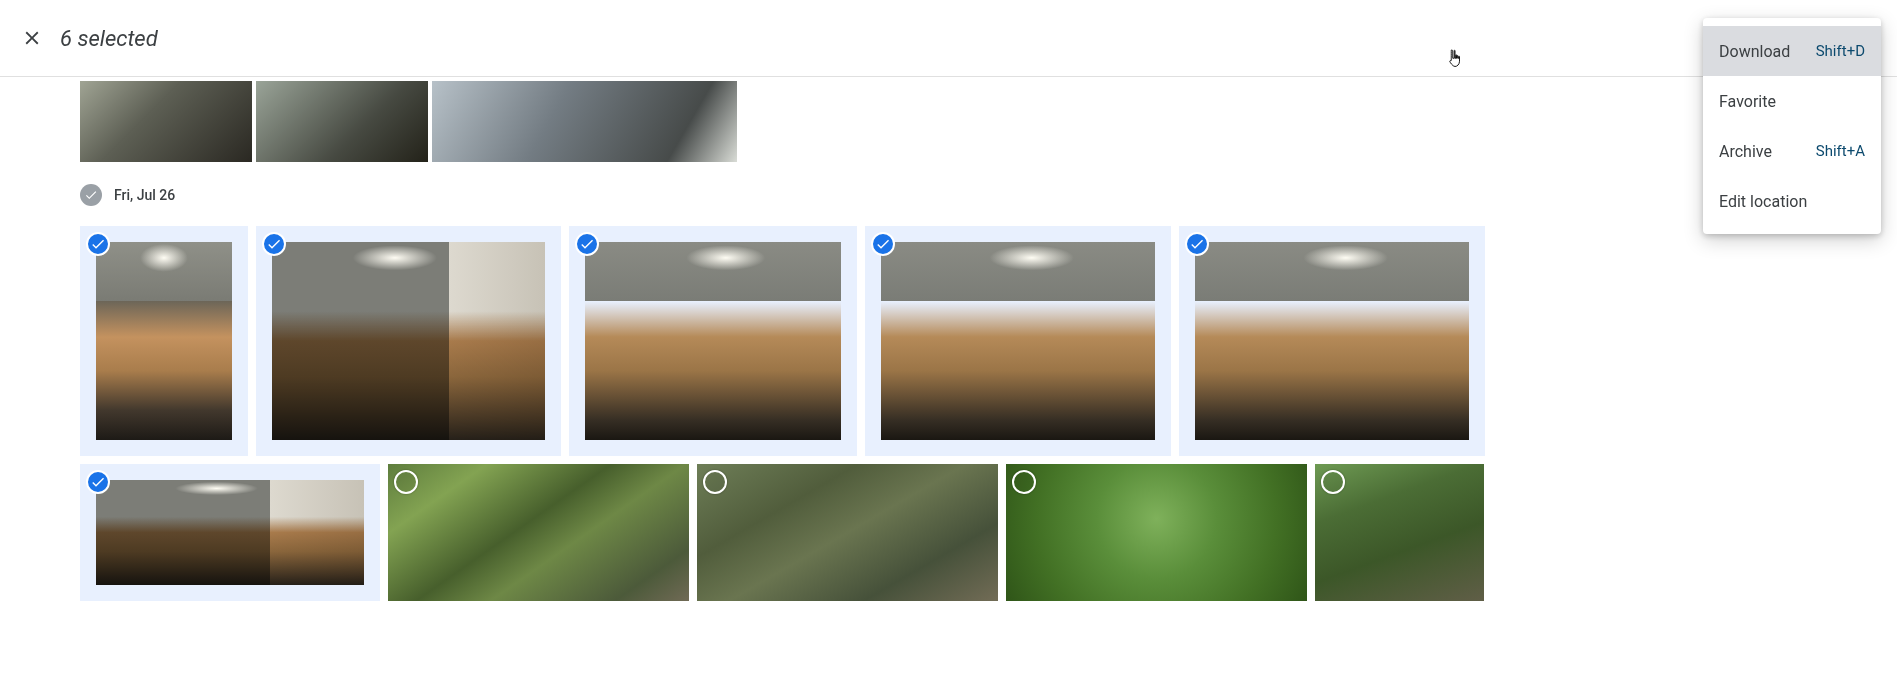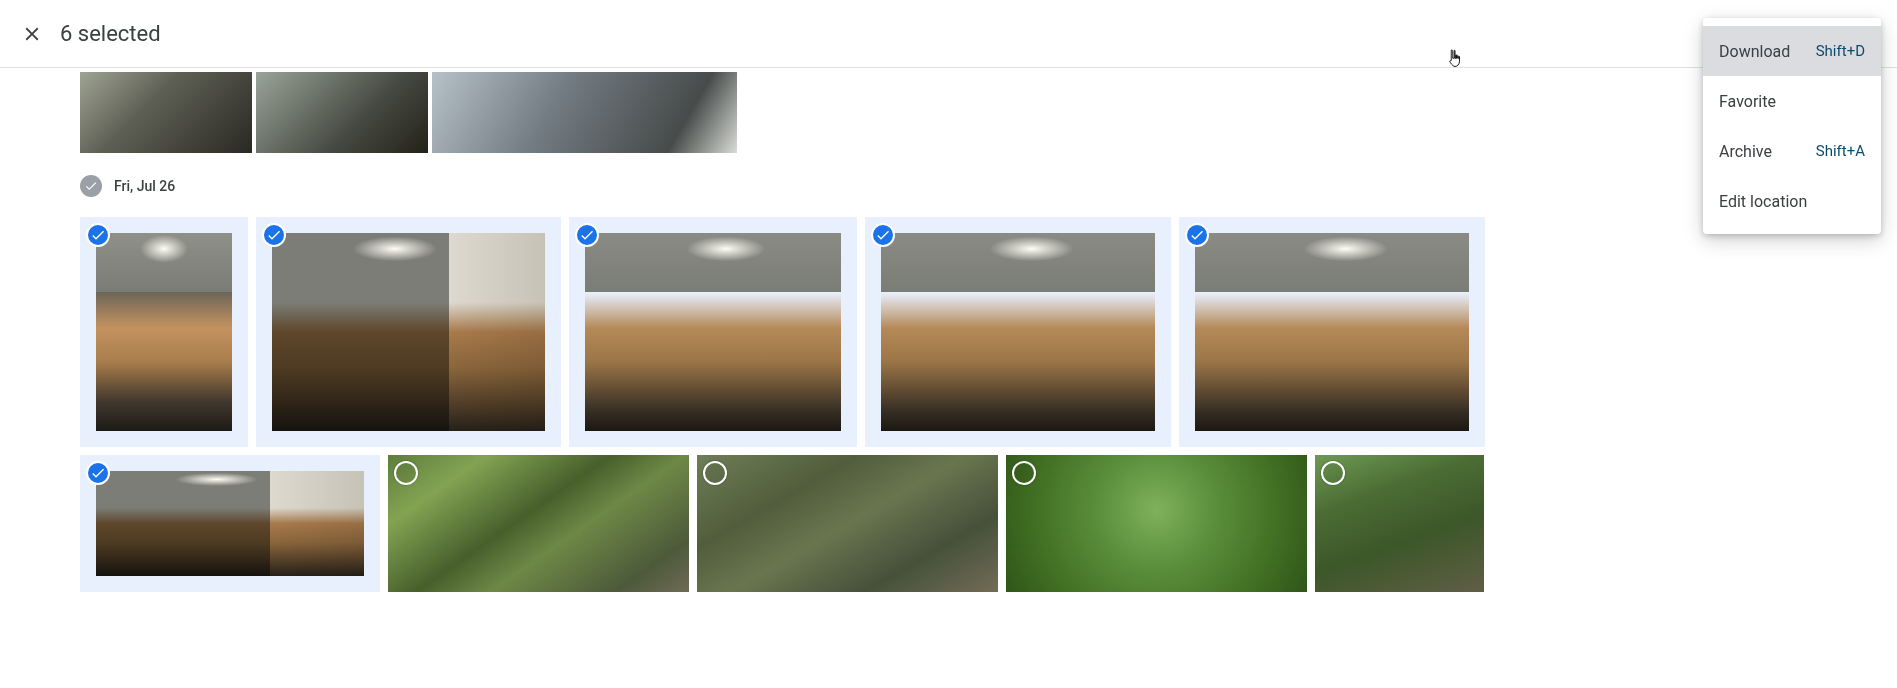--- a/index.html
+++ b/index.html
@@ -2,28 +2,29 @@
 <html><head>
   <meta charset="utf-8">
   <style>
     * { margin: 0; padding: 0; box-sizing: border-box; }
     body {
       font-family: Roboto, 'Helvetica Neue', Arial, sans-serif;
       background: #fff;
       overflow: hidden;
     }
     .header {
-      height: 68px;
+      height: 77px;
       border-bottom: 1px solid #e0e0e0;
       display: flex;
       align-items: center;
       padding: 0 12px;
       position: relative;
       z-index: 5;
       background: #fff;
+      font-style: italic;
     }
     .close-btn {
       width: 40px;
       height: 40px;
       border-radius: 50%;
       display: flex;
       align-items: center;
       justify-content: center;
       cursor: pointer;
       color: #3c4043;

